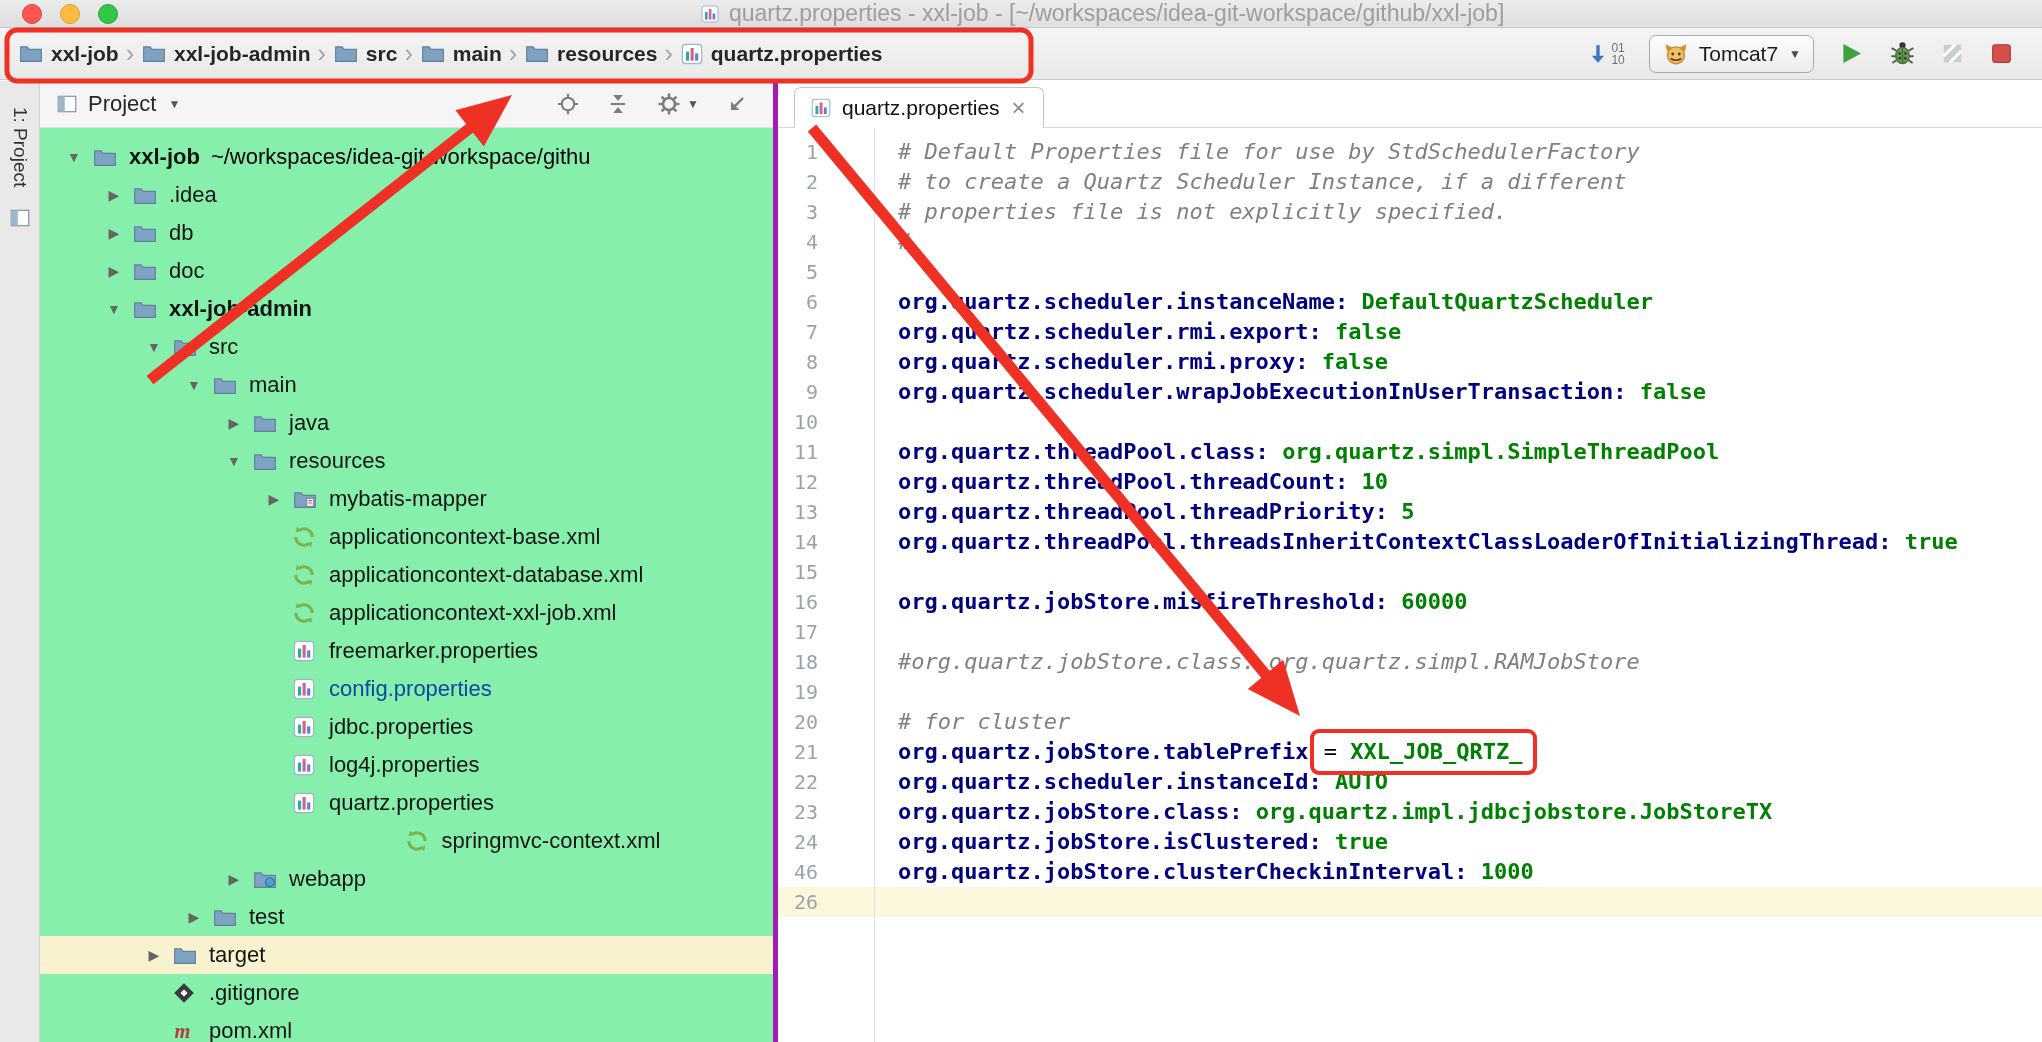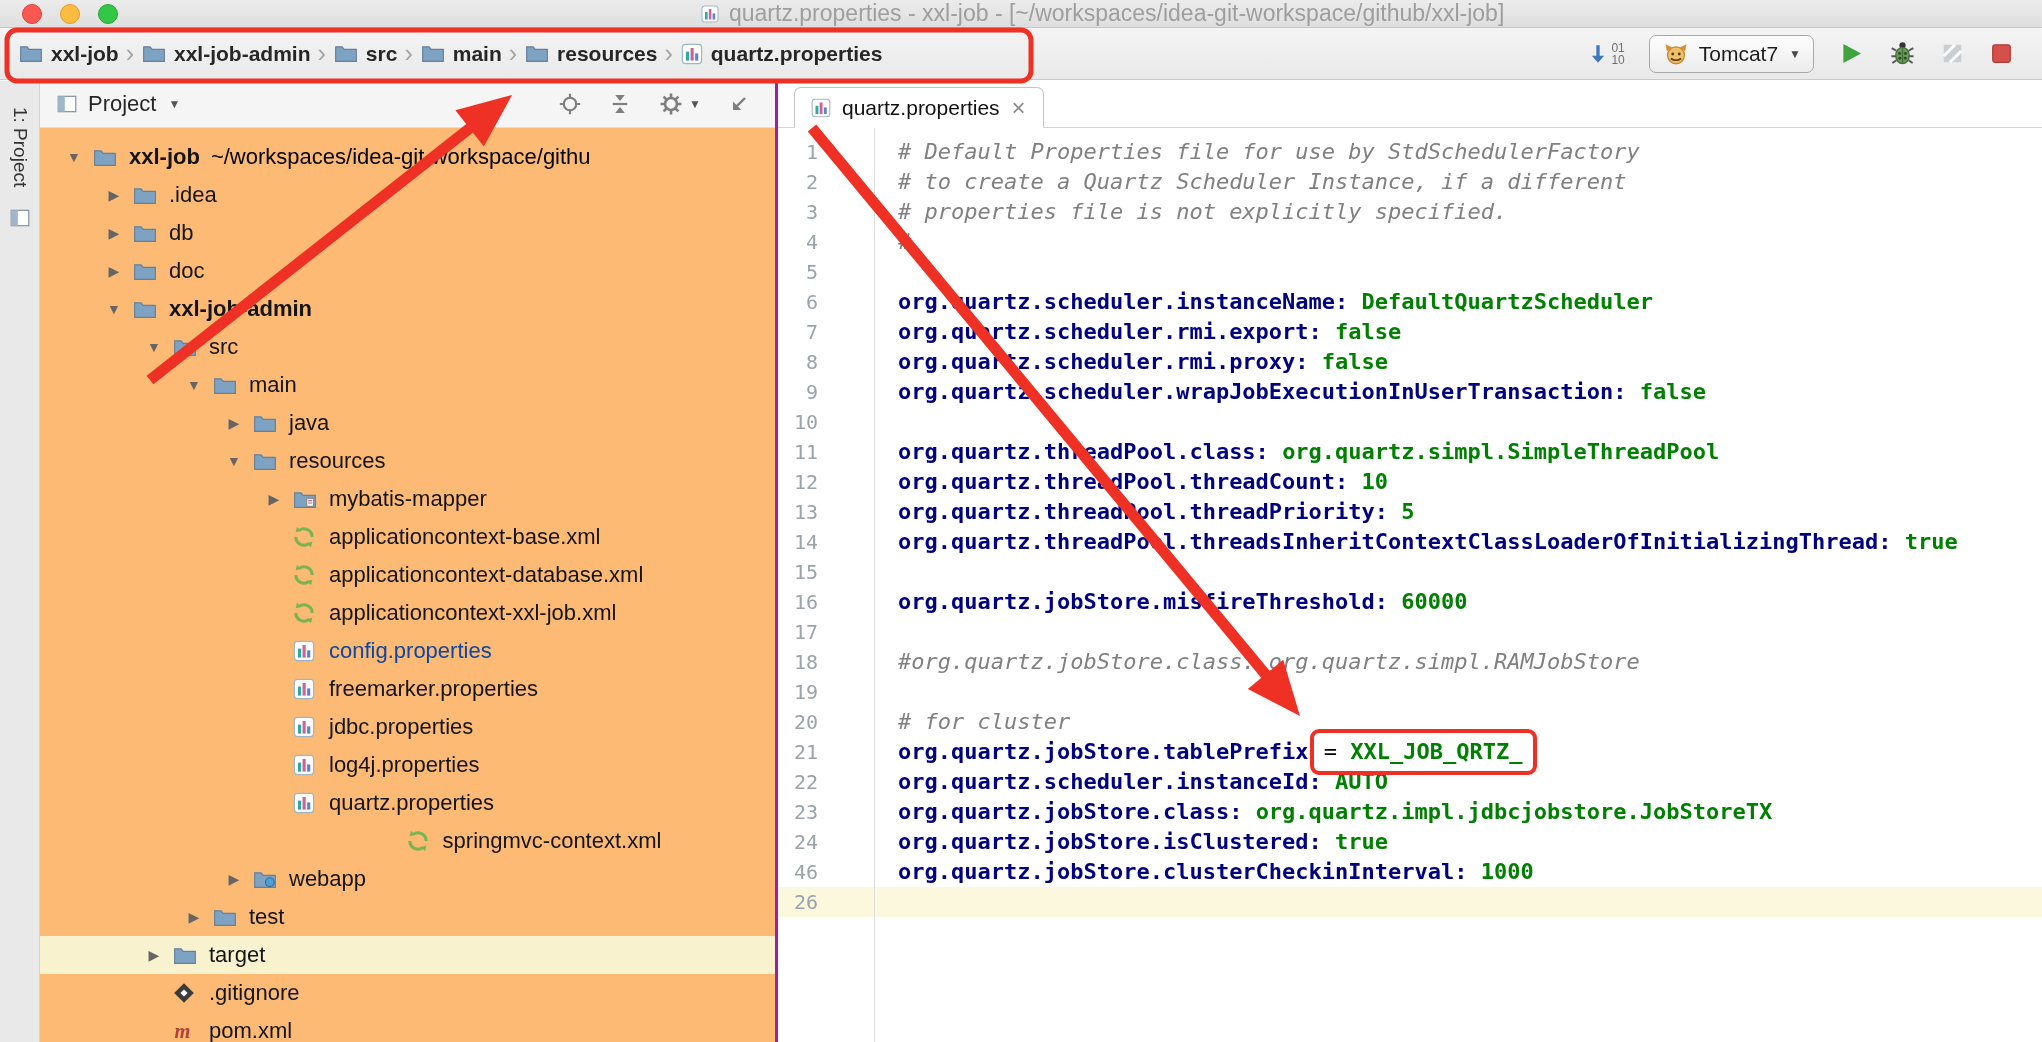--- a/index.html
+++ b/index.html
@@ -40,21 +40,21 @@
   .run-combo{display:flex;align-items:center;gap:9px;border:1px solid #a9a9a9;border-radius:7px;
     background:linear-gradient(#fdfdfd,#ececec);padding:3px 12px;height:38px;font-size:21px;color:#1c1c1c;}
   .combo-caret{font-size:12px;color:#4a4a4a;margin-left:2px;}
 
   
   .main{position:absolute;top:81px;bottom:0;left:0;right:0;display:flex;}
   .stripe{width:40px;background:#e9e9e9;border-right:1px solid #d2d2d2;display:flex;
     flex-direction:column;align-items:center;padding-top:26px;gap:20px;flex:none;}
   .stripe-label{writing-mode:vertical-rl;font-size:19px;color:#333;white-space:nowrap;}
 
-  .project-panel{width:738px;flex:none;background:#fdba74;border-right:3px solid #a21caf;
+  .project-panel{width:738px;flex:none;background:#86efac;border-right:5px solid #a21caf;
     display:flex;flex-direction:column;overflow:hidden;}
   .panel-header{height:47px;flex:none;display:flex;align-items:center;gap:10px;
     padding:0 14px 0 16px;font-size:22px;color:#262626;border-bottom:1px solid #e0e0e0;background:#f5f5f5;}
   .ph-caret{font-size:12px;color:#555;margin-left:2px;}
   .ph-icons{margin-left:auto;display:flex;align-items:center;gap:26px;margin-right:10px;}
 
   .tree{flex:1;padding-top:10px;overflow:hidden;font-size:22px;color:#141414;position:relative;}
   .tree-row{height:38px;display:flex;align-items:center;white-space:nowrap;}
   .tree-row.hl{background:var(--row-hl);}
   .tw{width:36px;flex:none;text-align:center;font-size:14px;color:#656565;}
@@ -398,33 +398,33 @@
           <div class="tree-row" style="padding-left: 216px;">
             <span class="tw"></span>
             <span class="ticon">
               <svg width="24" height="24" viewBox="0 0 20 20">
                 <rect x="2" y="2" width="16" height="16" rx="2.5" fill="#fdfdfd" stroke="#9fb6c4"></rect>
                 <rect x="5" y="8" width="2.6" height="7.5" fill="#2ea8a0"></rect>
                 <rect x="8.8" y="5" width="2.6" height="10.5" fill="#d4608f"></rect>
                 <rect x="12.6" y="9.5" width="2.6" height="6" fill="#5f7fd6"></rect>
               </svg>
             </span>
-            <span class="tlabel" style="color: rgb(13, 71, 161);">config.properties</span>
+            <span class="tlabel">freemarker.properties</span>
           </div>
           <div class="tree-row" style="padding-left: 216px;">
             <span class="tw"></span>
             <span class="ticon">
               <svg width="24" height="24" viewBox="0 0 20 20">
                 <rect x="2" y="2" width="16" height="16" rx="2.5" fill="#fdfdfd" stroke="#9fb6c4"></rect>
                 <rect x="5" y="8" width="2.6" height="7.5" fill="#2ea8a0"></rect>
                 <rect x="8.8" y="5" width="2.6" height="10.5" fill="#d4608f"></rect>
                 <rect x="12.6" y="9.5" width="2.6" height="6" fill="#5f7fd6"></rect>
               </svg>
             </span>
-            <span class="tlabel">freemarker.properties</span>
+            <span class="tlabel" style="color: rgb(13, 71, 161);">config.properties</span>
           </div>
           <div class="tree-row" style="padding-left: 216px;">
             <span class="tw"></span>
             <span class="ticon">
               <svg width="24" height="24" viewBox="0 0 20 20">
                 <rect x="2" y="2" width="16" height="16" rx="2.5" fill="#fdfdfd" stroke="#9fb6c4"></rect>
                 <rect x="5" y="8" width="2.6" height="7.5" fill="#2ea8a0"></rect>
                 <rect x="8.8" y="5" width="2.6" height="10.5" fill="#d4608f"></rect>
                 <rect x="12.6" y="9.5" width="2.6" height="6" fill="#5f7fd6"></rect>
               </svg>

